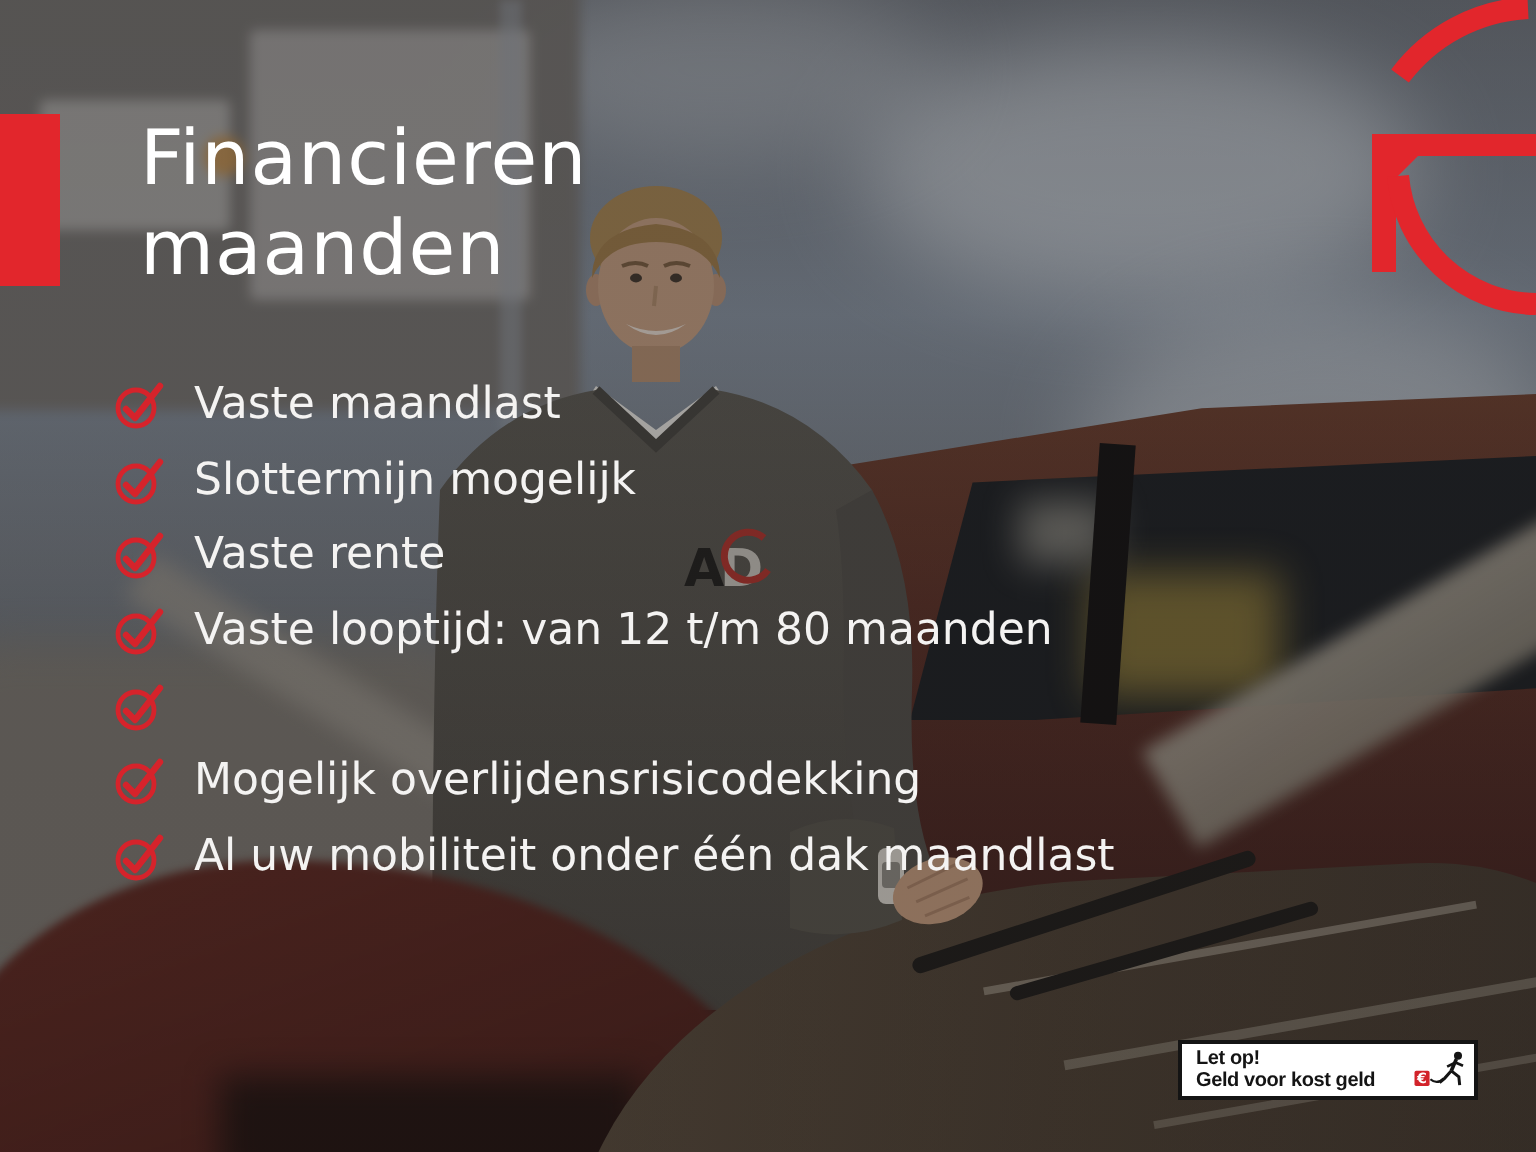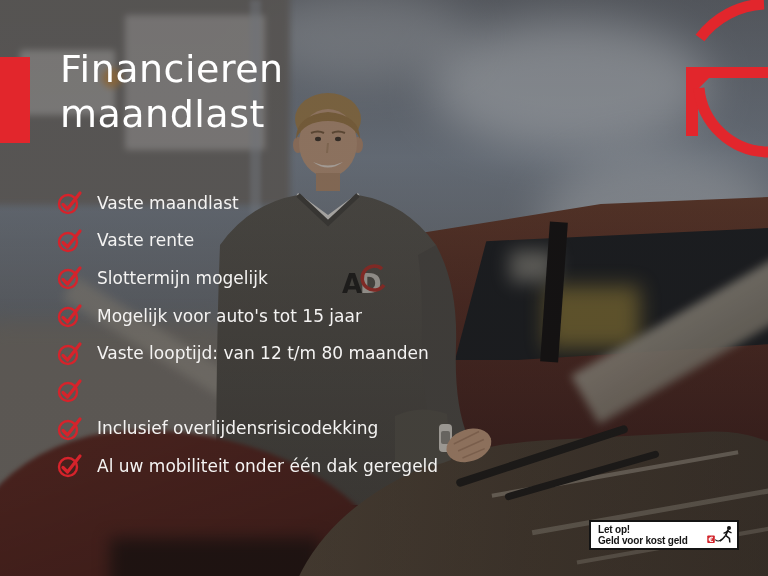--- a/index.html
+++ b/index.html
@@ -45,25 +45,25 @@
   .streak.s1{left:490px;top:472px;width:250px;height:4px;}
   .streak.s2{left:530px;top:505px;width:290px;height:5px;opacity:.35;}
   .streak.s3{left:575px;top:538px;width:260px;height:4px;opacity:.3;}
   .wiper{background:#1c1916;}
   .wiper.w1{left:452px;top:452px;width:180px;height:8px;transform:rotate(-18deg);border-radius:4px;}
   .wiper.w2{left:502px;top:472px;width:160px;height:7px;transform:rotate(-16deg);border-radius:4px;}
   .overlay{left:0;top:0;width:768px;height:576px;
     background:linear-gradient(180deg,rgba(30,32,36,.36) 0%,rgba(26,25,26,.32) 100%);}
   
   .red-bar{left:0;top:57px;width:30px;height:86px;background:var(--accent,#e2262c);}
-  .page-title{left:60px;top:47px;margin:0;color:#ffffff;font-size:38px;line-height:45px;
+  .page-title{left:60px;top:47px;margin:10px;color:#ffffff;font-size:38px;line-height:45px;
     font-weight:500;letter-spacing:.5px;}
   .page-title span{display:block;}
   .checklist{left:57px;top:184px;margin:0;padding:0;list-style:none;width:620px;}
-  .checklist li{height:37.6px;display:flex;align-items:center;gap:14px;color:#f4f3f2;font-size:17px;}
+  .checklist li{height:37.6px;display:flex;align-items:center;gap:14px;color:#f4f3f2;font-size:22px;}
   .check-ic{flex:0 0 auto;display:block;}
   .logo-svg{left:655px;top:0;}
   .badge{left:589px;top:520px;width:150px;height:30px;background:#ffffff;border:2px solid #141414;
     box-sizing:border-box;display:flex;align-items:center;padding:0 3px 0 7px;gap:18px;}
   .badge-text{flex:1 1 auto;font-family:"Liberation Sans",sans-serif;font-weight:bold;
     font-size:10px;line-height:11.5px;color:#141414;letter-spacing:-.2px;white-space:nowrap;}
   .badge-text span{display:block;}
 </style>
 </head>
 <body>
@@ -144,78 +144,71 @@
       <path d="M 60 42 L 88 38 M 62 50 L 90 47 M 64 58 L 88 56" stroke="#a87f63" stroke-width="1.5" fill="none"></path>
     </g>
   </svg>
 
   <div class="abs overlay"></div>
 
   <div class="abs red-bar"></div>
 
   <h1 class="abs page-title">
     <span>Financieren</span>
-    <span>maandlast</span>
+    <span>maanden</span>
   </h1>
 
   <ul class="abs checklist">
     <li>
       <svg class="check-ic" width="26" height="27" viewBox="0 0 26 27">
           <circle cx="11" cy="15" r="9" fill="none" stroke="var(--check,#d6232b)" stroke-width="2.4"></circle>
           <path d="M 6 15.5 L 10.5 20 L 23 4" fill="none" stroke="var(--check,#d6232b)" stroke-width="3.2" stroke-linecap="round" stroke-linejoin="round"></path>
         </svg>
       <span>Vaste maandlast</span>
     </li>
     <li>
       <svg class="check-ic" width="26" height="27" viewBox="0 0 26 27">
           <circle cx="11" cy="15" r="9" fill="none" stroke="var(--check,#d6232b)" stroke-width="2.4"></circle>
           <path d="M 6 15.5 L 10.5 20 L 23 4" fill="none" stroke="var(--check,#d6232b)" stroke-width="3.2" stroke-linecap="round" stroke-linejoin="round"></path>
         </svg>
+      <span>Slottermijn mogelijk</span>
+    </li>
+    <li>
+      <svg class="check-ic" width="26" height="27" viewBox="0 0 26 27">
+          <circle cx="11" cy="15" r="9" fill="none" stroke="var(--check,#d6232b)" stroke-width="2.4"></circle>
+          <path d="M 6 15.5 L 10.5 20 L 23 4" fill="none" stroke="var(--check,#d6232b)" stroke-width="3.2" stroke-linecap="round" stroke-linejoin="round"></path>
+        </svg>
       <span>Vaste rente</span>
     </li>
     <li>
       <svg class="check-ic" width="26" height="27" viewBox="0 0 26 27">
           <circle cx="11" cy="15" r="9" fill="none" stroke="var(--check,#d6232b)" stroke-width="2.4"></circle>
           <path d="M 6 15.5 L 10.5 20 L 23 4" fill="none" stroke="var(--check,#d6232b)" stroke-width="3.2" stroke-linecap="round" stroke-linejoin="round"></path>
         </svg>
-      <span>Slottermijn mogelijk</span>
-    </li>
-    <li>
-      <svg class="check-ic" width="26" height="27" viewBox="0 0 26 27">
-          <circle cx="11" cy="15" r="9" fill="none" stroke="var(--check,#d6232b)" stroke-width="2.4"></circle>
-          <path d="M 6 15.5 L 10.5 20 L 23 4" fill="none" stroke="var(--check,#d6232b)" stroke-width="3.2" stroke-linecap="round" stroke-linejoin="round"></path>
-        </svg>
-      <span>Mogelijk voor auto's tot 15 jaar</span>
-    </li>
-    <li>
-      <svg class="check-ic" width="26" height="27" viewBox="0 0 26 27">
-          <circle cx="11" cy="15" r="9" fill="none" stroke="var(--check,#d6232b)" stroke-width="2.4"></circle>
-          <path d="M 6 15.5 L 10.5 20 L 23 4" fill="none" stroke="var(--check,#d6232b)" stroke-width="3.2" stroke-linecap="round" stroke-linejoin="round"></path>
-        </svg>
       <span>Vaste looptijd: van 12 t/m 80 maanden</span>
     </li>
     <li>
       <svg class="check-ic" width="26" height="27" viewBox="0 0 26 27">
           <circle cx="11" cy="15" r="9" fill="none" stroke="var(--check,#d6232b)" stroke-width="2.4"></circle>
           <path d="M 6 15.5 L 10.5 20 L 23 4" fill="none" stroke="var(--check,#d6232b)" stroke-width="3.2" stroke-linecap="round" stroke-linejoin="round"></path>
         </svg>
     </li>
     <li>
       <svg class="check-ic" width="26" height="27" viewBox="0 0 26 27">
           <circle cx="11" cy="15" r="9" fill="none" stroke="var(--check,#d6232b)" stroke-width="2.4"></circle>
           <path d="M 6 15.5 L 10.5 20 L 23 4" fill="none" stroke="var(--check,#d6232b)" stroke-width="3.2" stroke-linecap="round" stroke-linejoin="round"></path>
         </svg>
-      <span>Inclusief overlijdensrisicodekking</span>
-    </li>
-    <li>
-      <svg class="check-ic" width="26" height="27" viewBox="0 0 26 27">
-          <circle cx="11" cy="15" r="9" fill="none" stroke="var(--check,#d6232b)" stroke-width="2.4"></circle>
-          <path d="M 6 15.5 L 10.5 20 L 23 4" fill="none" stroke="var(--check,#d6232b)" stroke-width="3.2" stroke-linecap="round" stroke-linejoin="round"></path>
-        </svg>
-      <span>Al uw mobiliteit onder één dak geregeld</span>
+      <span>Mogelijk overlijdensrisicodekking</span>
+    </li>
+    <li>
+      <svg class="check-ic" width="26" height="27" viewBox="0 0 26 27">
+          <circle cx="11" cy="15" r="9" fill="none" stroke="var(--check,#d6232b)" stroke-width="2.4"></circle>
+          <path d="M 6 15.5 L 10.5 20 L 23 4" fill="none" stroke="var(--check,#d6232b)" stroke-width="3.2" stroke-linecap="round" stroke-linejoin="round"></path>
+        </svg>
+      <span>Al uw mobiliteit onder één dak maandlast</span>
     </li>
   </ul>
 
   <svg class="abs logo-svg" width="113" height="160" viewBox="0 0 113 160">
     <path d="M 45 38 A 85 85 0 0 1 109 4" fill="none" stroke="var(--accent,#e2262c)" stroke-width="11"></path>
     <polygon points="31,67 113,67 113,78 54,78 43,89 43,136 31,136" fill="var(--accent,#e2262c)"></polygon>
     <path d="M 44 88 A 70 70 0 0 0 113 152" fill="none" stroke="var(--accent,#e2262c)" stroke-width="11"></path>
   </svg>
 
   <div class="abs badge">

